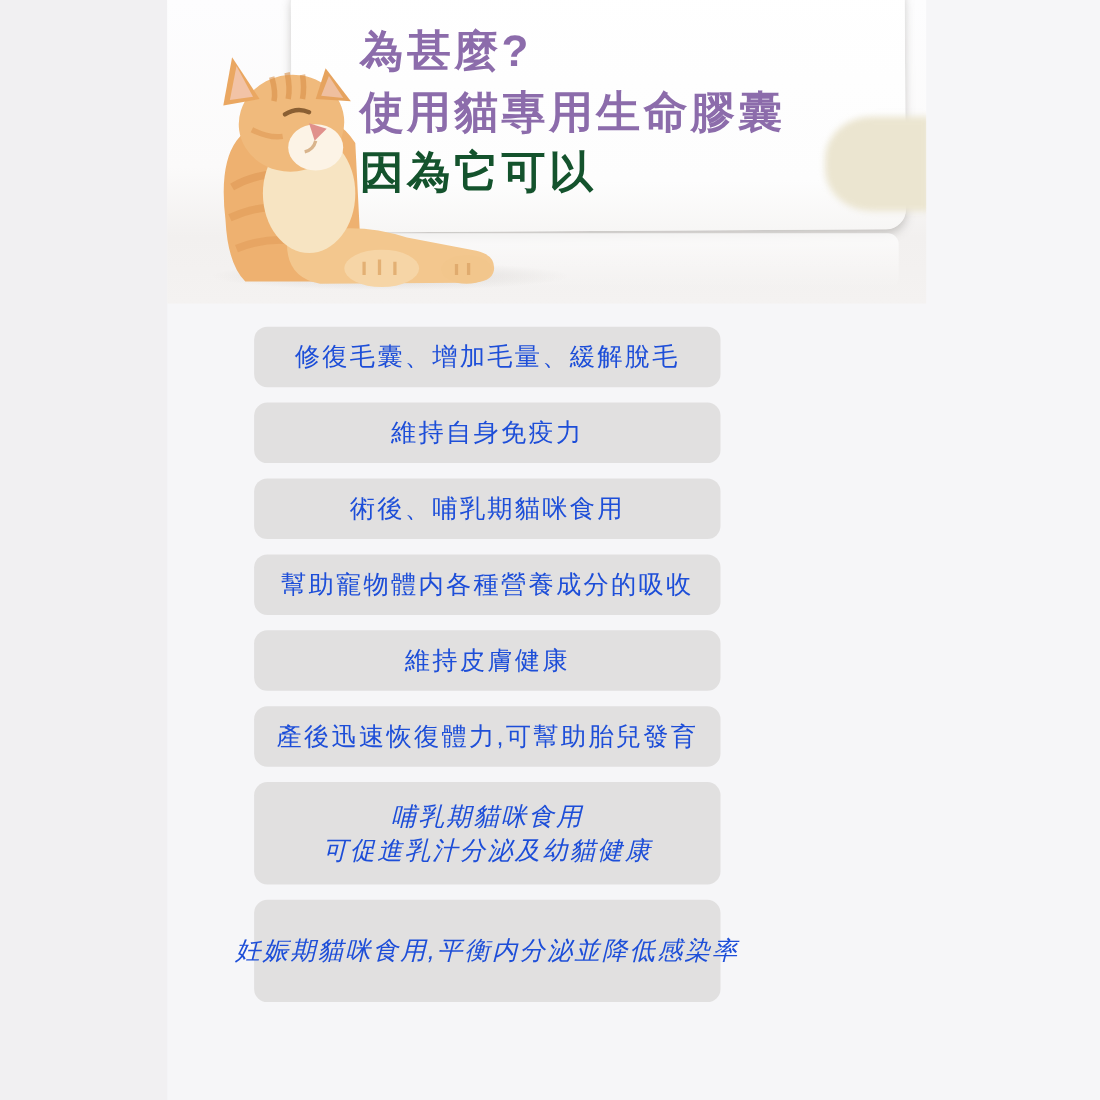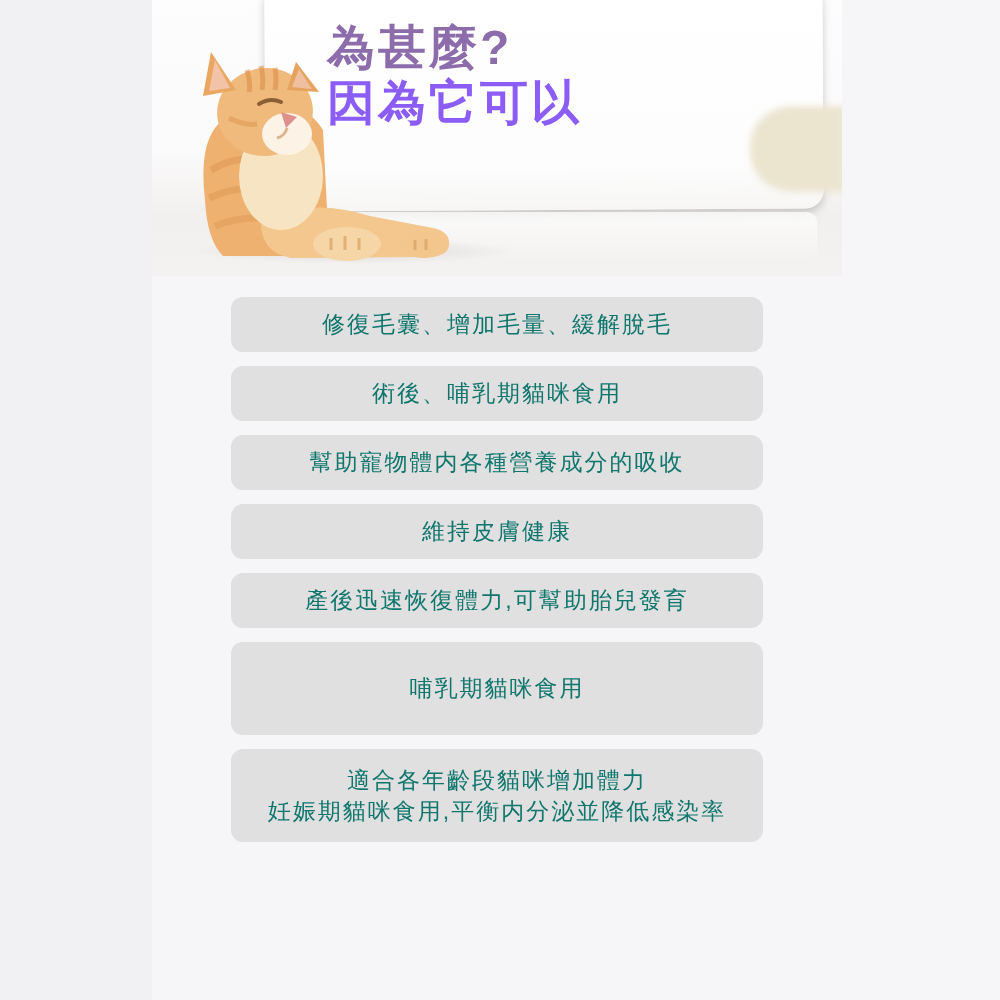--- a/index.html
+++ b/index.html
@@ -36,37 +36,37 @@
     filter:blur(3px);
   }
   .cat-shadow{
     position:absolute;left:38px;top:238px;width:330px;height:26px;
     background:radial-gradient(ellipse at center,rgba(90,80,70,.16) 0%,rgba(90,80,70,0) 70%);
   }
   .cat{position:absolute;left:43px;top:0px;}
   
   .titles{
     position:absolute;left:327px;top:20px;z-index:5;
-    font-weight:900;font-size:48px;line-height:55px;letter-spacing:3px;
+    font-weight:900;font-size:40px;line-height:55px;letter-spacing:3px;
     white-space:nowrap;
   }
   .t-purple{color:#8c6cab;}
-  .t-orange{color:#8b5cf6;}
+  .t-orange{color:#14532d;}
   
   .list{
     position:absolute;left:231px;top:297px;width:532px;
   }
   .box{
-    box-sizing:border-box;width:532px;height:55px;margin-bottom:14px;
+    box-sizing:border-box;width:424px;height:55px;margin-bottom:14px;
     background:#e1e0e0;border-radius:12px;
     display:flex;flex-direction:column;align-items:center;justify-content:center;
-    color:#0f766e;font-size:23px;letter-spacing:2px;line-height:31px;
+    color:#1d4ed8;font-size:23px;letter-spacing:2px;line-height:31px;
     text-align:center;white-space:nowrap;
   }
-  .box.tall{height:93px;}
+  .box.tall{height:93px;font-style:italic;}
 </style>
 </head>
 <body>
 
 <div class="left-band"></div>
 
 <div class="photo">
   <div class="card"></div>
   <div class="card-reflection"></div>
   <div class="cream-blob"></div>
@@ -101,39 +101,43 @@
     <path d="M64,104 q11,-7 22,-2" stroke="#8a5f33" stroke-width="4" fill="none" stroke-linecap="round"></path>
 
     <ellipse cx="92" cy="134" rx="25" ry="21" fill="#fcf3e6"></ellipse>
     <path d="M86,112 L102,117 L91,128 Z" fill="#e0908c"></path>
     <path d="M92,128 q-2,8 -10,10" stroke="#d9b48c" stroke-width="3" fill="none"></path>
   </svg>
 </div>
 
 <div class="titles">
   <div class="t-purple">為甚麼?</div>
+  <div class="t-purple">使用貓專用生命膠囊</div>
   <div class="t-orange">因為它可以</div>
 </div>
 
 <div class="list">
   <div class="box">
     <span>修復毛囊、增加毛量、緩解脫毛</span>
+  </div>
+  <div class="box">
+    <span>維持自身免疫力</span>
   </div>
   <div class="box">
     <span>術後、哺乳期貓咪食用</span>
   </div>
   <div class="box">
     <span>幫助寵物體内各種營養成分的吸收</span>
   </div>
   <div class="box">
     <span>維持皮膚健康</span>
   </div>
   <div class="box">
     <span>產後迅速恢復體力,可幫助胎兒發育</span>
   </div>
   <div class="box tall">
     <span>哺乳期貓咪食用</span>
+    <span>可促進乳汁分泌及幼貓健康</span>
   </div>
   <div class="box tall">
-    <span>適合各年齡段貓咪增加體力</span>
     <span>妊娠期貓咪食用,平衡内分泌並降低感染率</span>
   </div>
 </div>
 
 </body></html>

